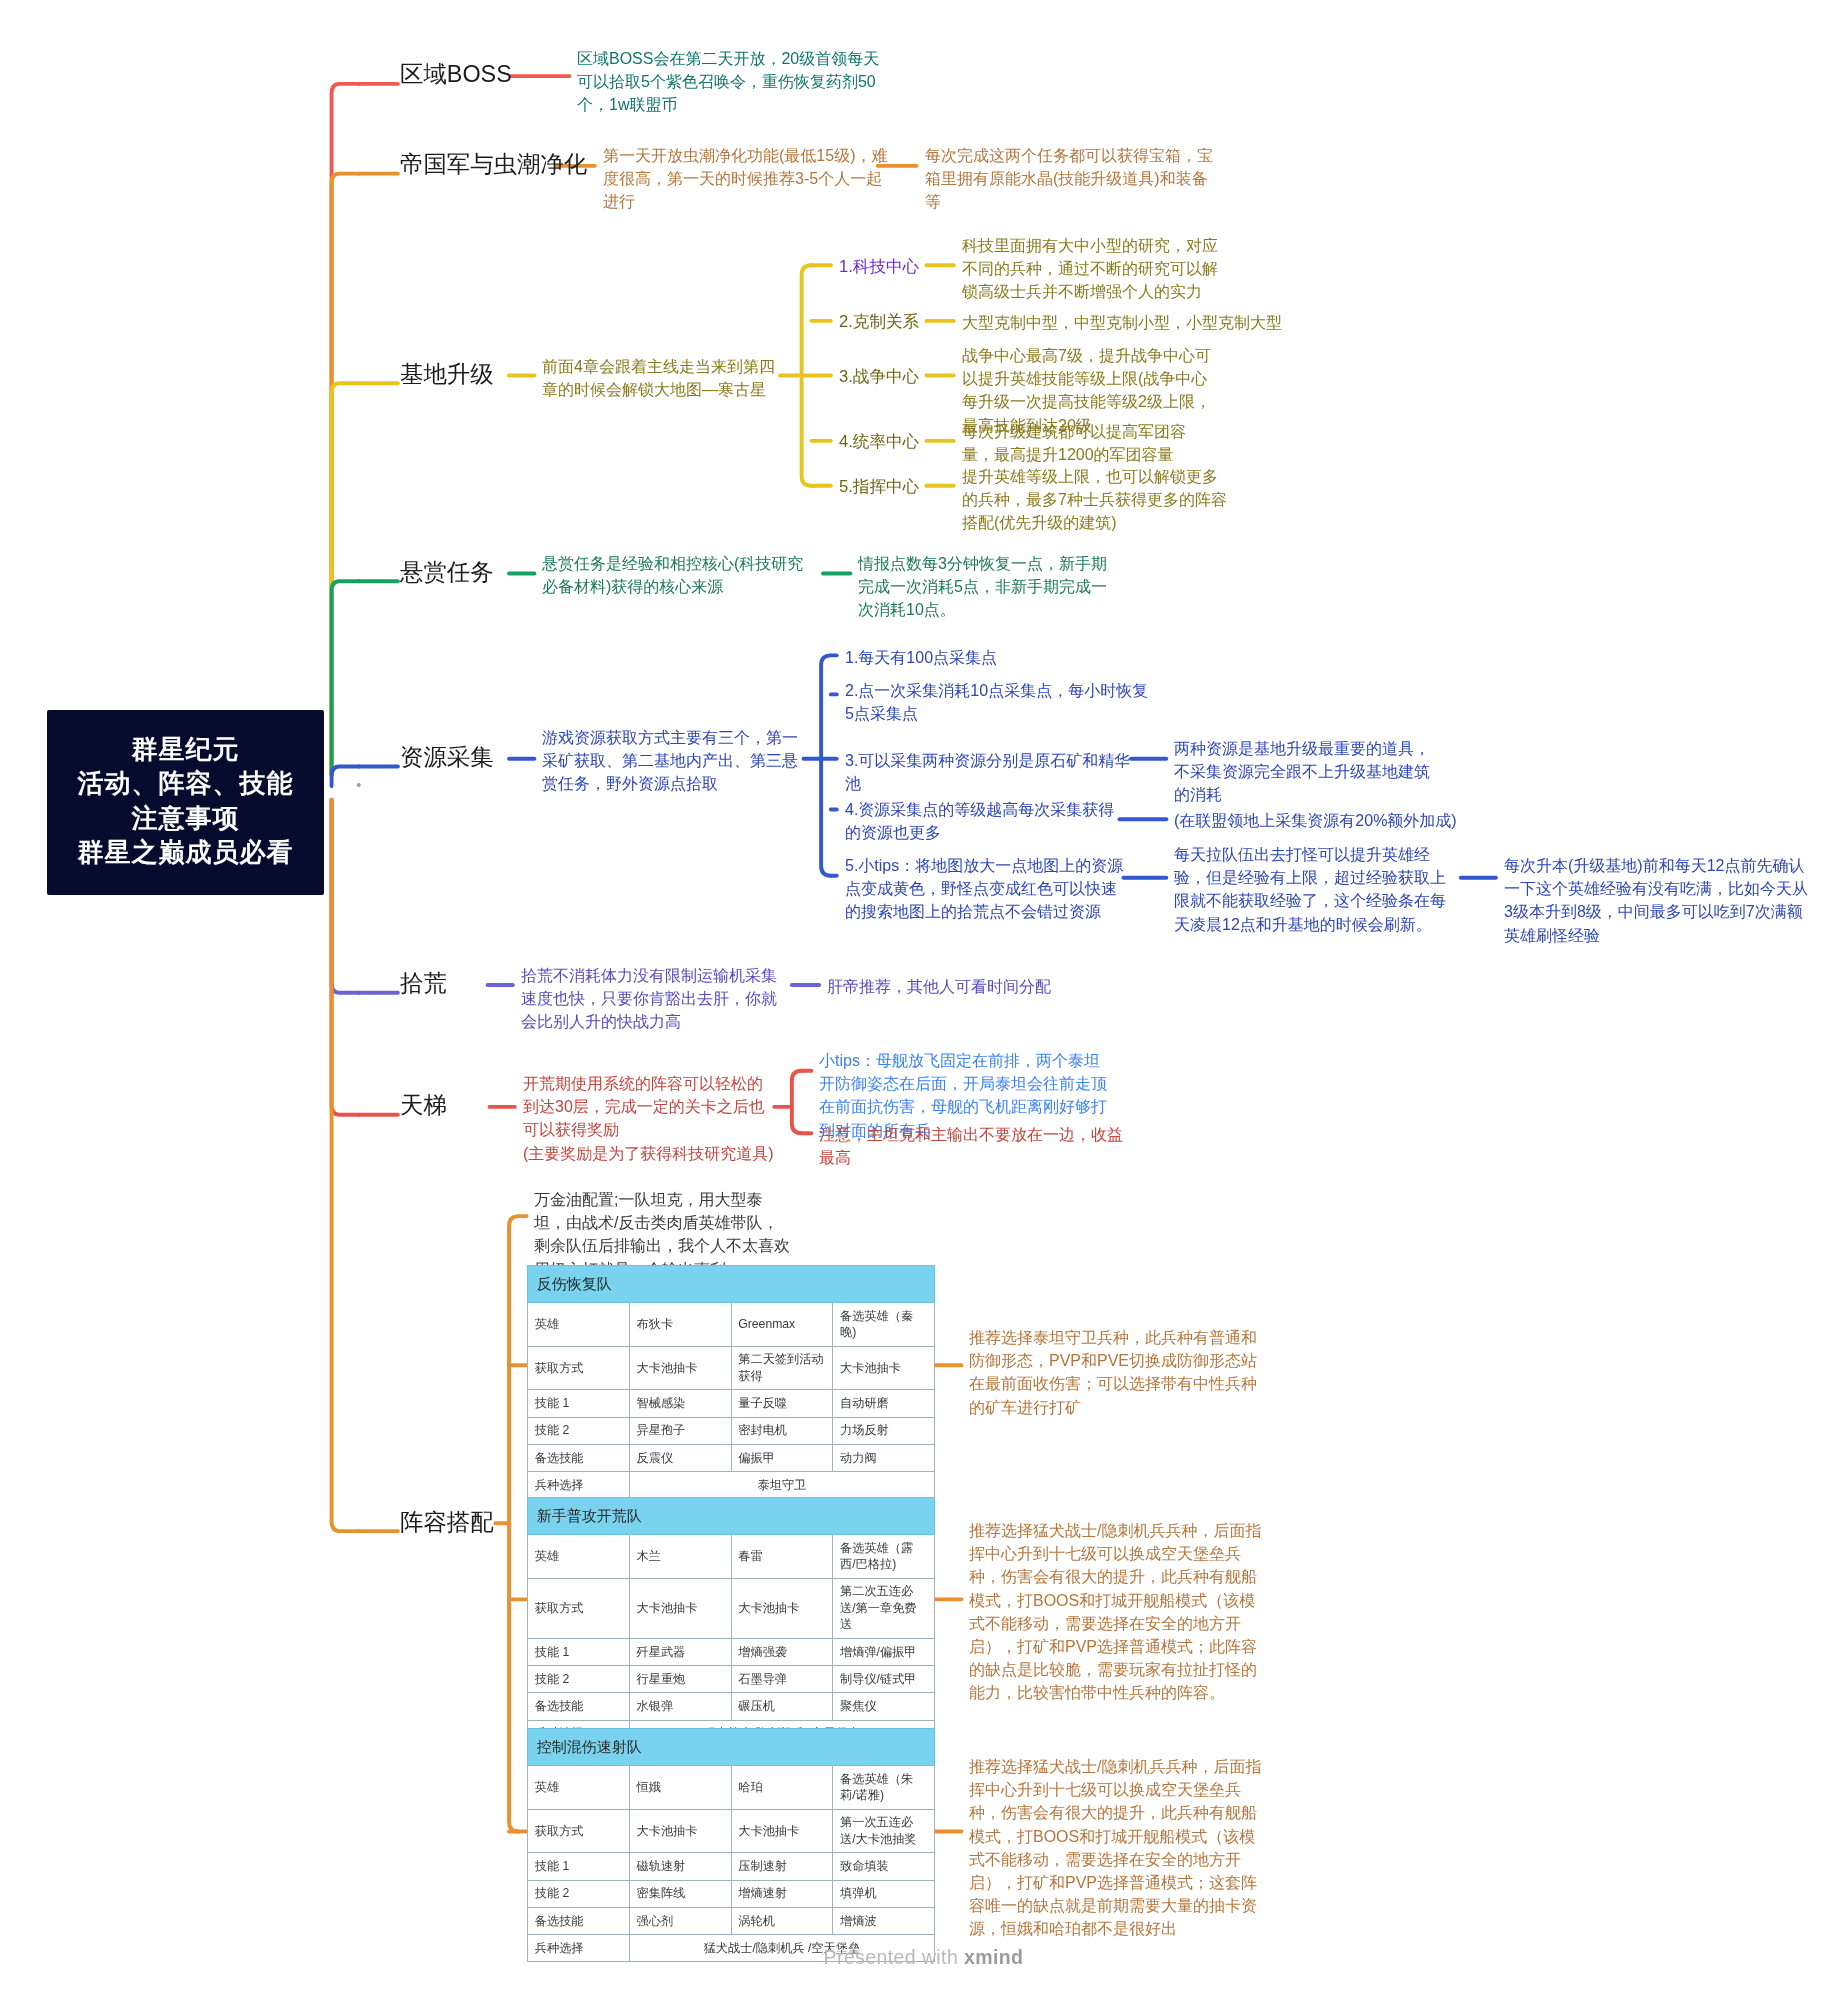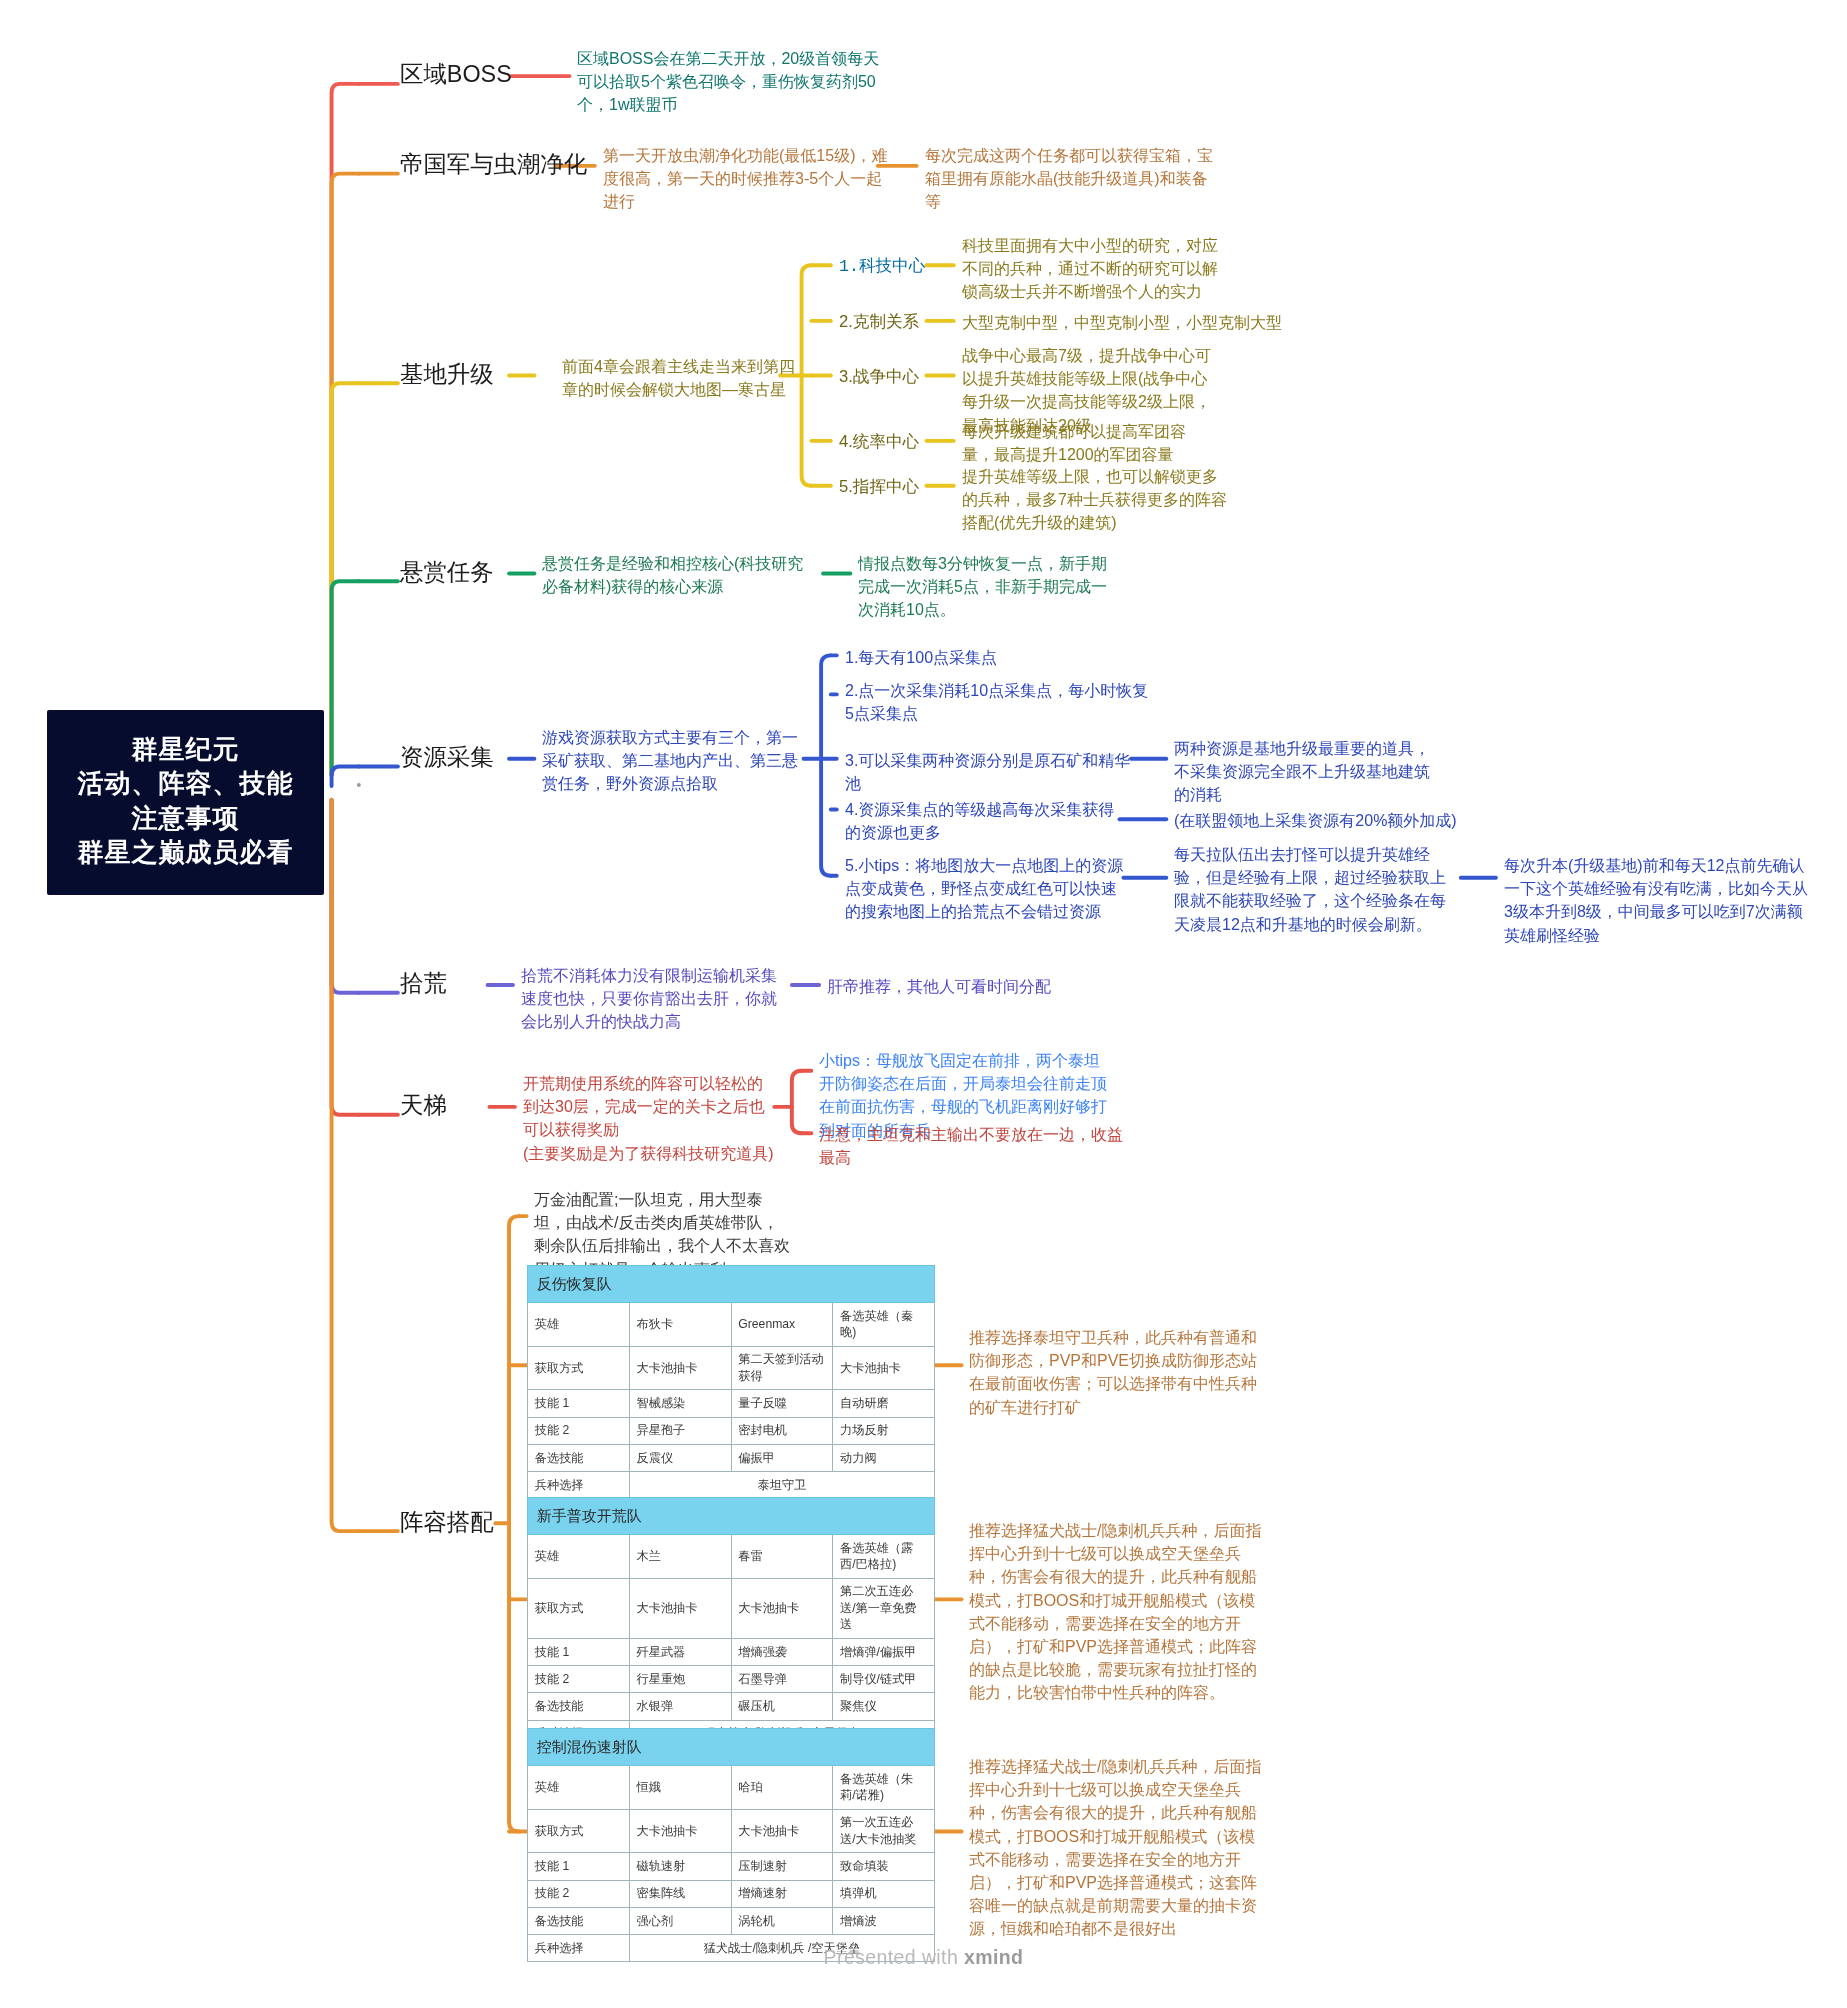--- a/index.html
+++ b/index.html
@@ -193,23 +193,23 @@
   </div>
 
   <div class="abs topic" style="left:400px;top:60px;">区域BOSS</div>
   <div class="abs note" style="left:577px;top:47px;width:310px;color:#0f766e;">区域BOSS会在第二天开放，20级首领每天可以拾取5个紫色召唤令，重伤恢复药剂50个，1w联盟币</div>
 
   <div class="abs topic" style="left:400px;top:150px;">帝国军与虫潮净化</div>
   <div class="abs note" style="left:603px;top:144px;width:291px;color:#b5763b;">第一天开放虫潮净化功能(最低15级)，难度很高，第一天的时候推荐3-5个人一起进行</div>
   <div class="abs note" style="left:925px;top:144px;width:295px;color:#b5763b;">每次完成这两个任务都可以获得宝箱，宝箱里拥有原能水晶(技能升级道具)和装备等</div>
 
   <div class="abs topic" style="left:400px;top:360px;">基地升级</div>
-  <div class="abs note" style="left:542px;top:355px;width:234px;color:#8b7a1d;margin-left:20px;">前面4章会跟着主线走当来到第四章的时候会解锁大地图—寒古星</div>
-
-  <div class="abs sub-topic" style="left:839px;top:256px;color:#0369a1;font-family:Liberation Mono, monospace;">1.科技中心</div>
+  <div class="abs note" style="left:542px;top:355px;width:234px;color:#8b7a1d;">前面4章会跟着主线走当来到第四章的时候会解锁大地图—寒古星</div>
+
+  <div class="abs sub-topic" style="left:839px;top:256px;color:#6d28d9;">1.科技中心</div>
   <div class="abs note" style="left:962px;top:234px;width:256px;color:#8b7a1d;">科技里面拥有大中小型的研究，对应不同的兵种，通过不断的研究可以解锁高级士兵并不断增强个人的实力</div>
 
   <div class="abs sub-topic" style="left:839px;top:311px;color:#6f6414;">2.克制关系</div>
   <div class="abs note" style="left:962px;top:311px;width:322px;color:#8b7a1d;">大型克制中型，中型克制小型，小型克制大型</div>
 
   <div class="abs sub-topic" style="left:839px;top:366px;color:#6f6414;">3.战争中心</div>
   <div class="abs note" style="left:962px;top:344px;width:259px;color:#8b7a1d;">战争中心最高7级，提升战争中心可以提升英雄技能等级上限(战争中心每升级一次提高技能等级2级上限，最高技能到达20级</div>
 
   <div class="abs sub-topic" style="left:839px;top:431px;color:#6f6414;">4.统率中心</div>
   <div class="abs note" style="left:962px;top:420px;width:254px;color:#8b7a1d;">每次升级建筑都可以提高军团容量，最高提升1200的军团容量</div>

